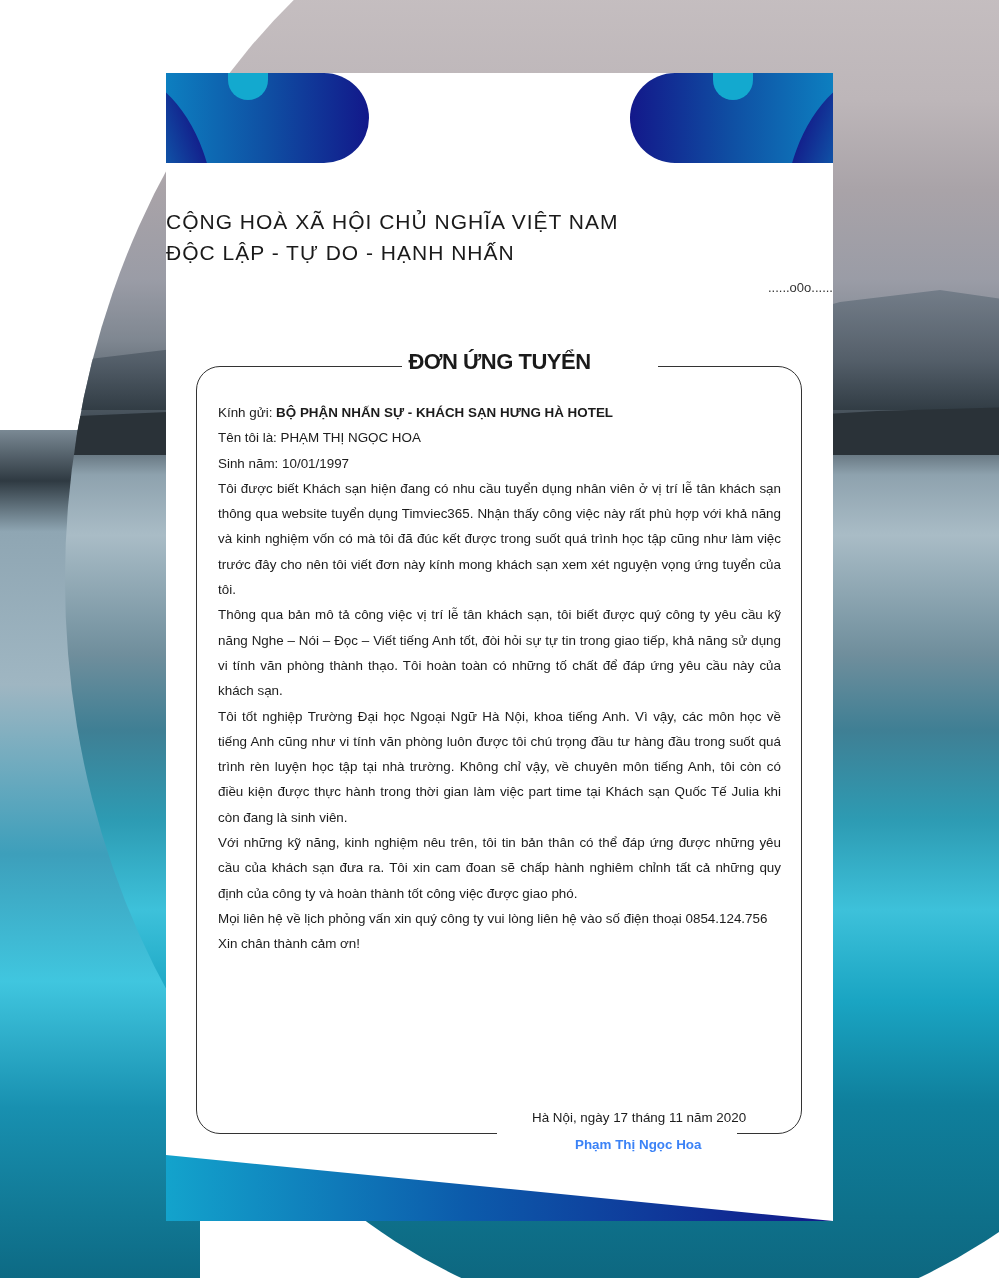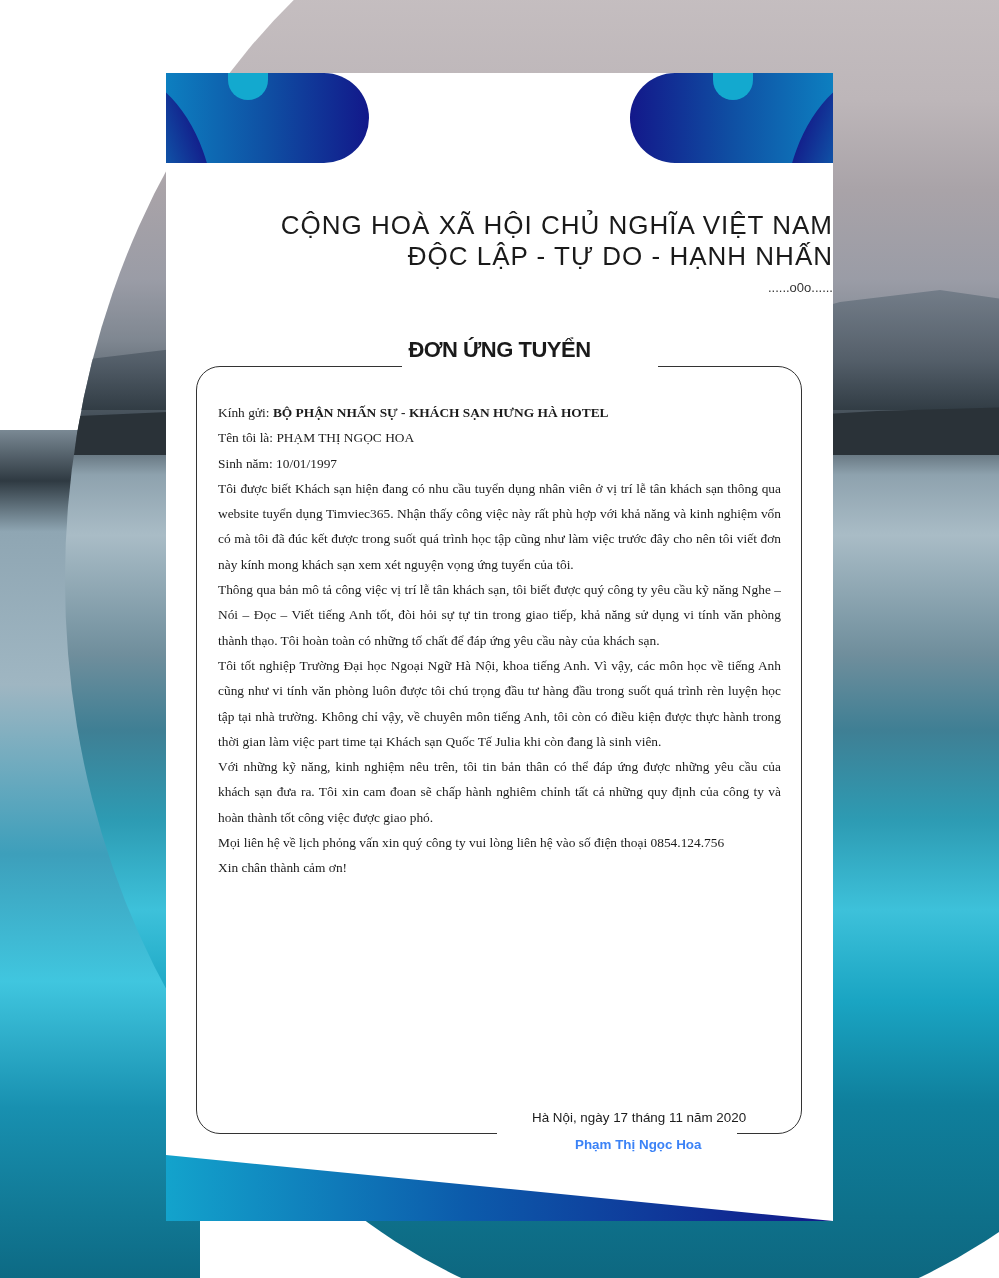--- a/index.html
+++ b/index.html
@@ -70,22 +70,22 @@
   }
   .deco-tr .curve {
     position: absolute; right: -60px; top: 0; width: 100px; height: 190px;
     border-radius: 50%;
     background: linear-gradient(90deg, #13208c 0%, #0aa2d0 100%);
     transform: rotate(20deg);
   }
   .deco-tr .drop { right: 80px; }
 
   .nation-1, .nation-2 {
-    position: absolute; left: 0; width: 100%; text-align: right;
-    font-size: 26px; letter-spacing: 1px; color: #1a1a1a;
+    position: absolute; left: 0; width: 100%; text-align: left;
+    font-size: 21px; letter-spacing: 1px; color: #1a1a1a;
   }
   .nation-1 { top: 137px; }
   .nation-2 { top: 168px; }
   .ornament {
     position: absolute; left: 0; width: 100%; top: 207px; text-align: right;
     font-size: 13px; color: #333;
   }
 
   .frame {
     position: absolute; left: 30px; top: 293px; width: 606px; height: 768px;
@@ -94,26 +94,26 @@
   }
   .frame-title-mask {
     position: absolute; left: 205px; top: -15px; width: 256px; height: 30px;
     background: #fff;
   }
   .frame-bottom-mask {
     position: absolute; left: 300px; bottom: -10px; width: 240px; height: 20px;
     background: #fff;
   }
   .form-title {
-    position: absolute; left: 0; width: 100%; top: 264px; text-align: center;
+    position: absolute; left: 0; width: 100%; top: 276px; text-align: center;
     font-size: 22px; font-weight: bold; color: #1a1a1a; letter-spacing: -0.5px;
   }
   .body-text {
     position: absolute; left: 52px; top: 327px; width: 563px;
-    font-size: 13.4px; line-height: 25.3px; color: #1c1c1c; font-family: Liberation Serif, serif;
+    font-size: 13.4px; line-height: 25.3px; color: #1c1c1c;
   }
   .body-text p { margin: 0; text-align: justify; }
   .body-text .strong { font-weight: bold; }
   .sign-date {
     position: absolute; left: 366px; top: 1037px;
     font-size: 13.4px; color: #1c1c1c;
   }
   .sign-name {
     position: absolute; left: 409px; top: 1064px;
     font-size: 13.4px; font-weight: bold; color: #3b82f6;

